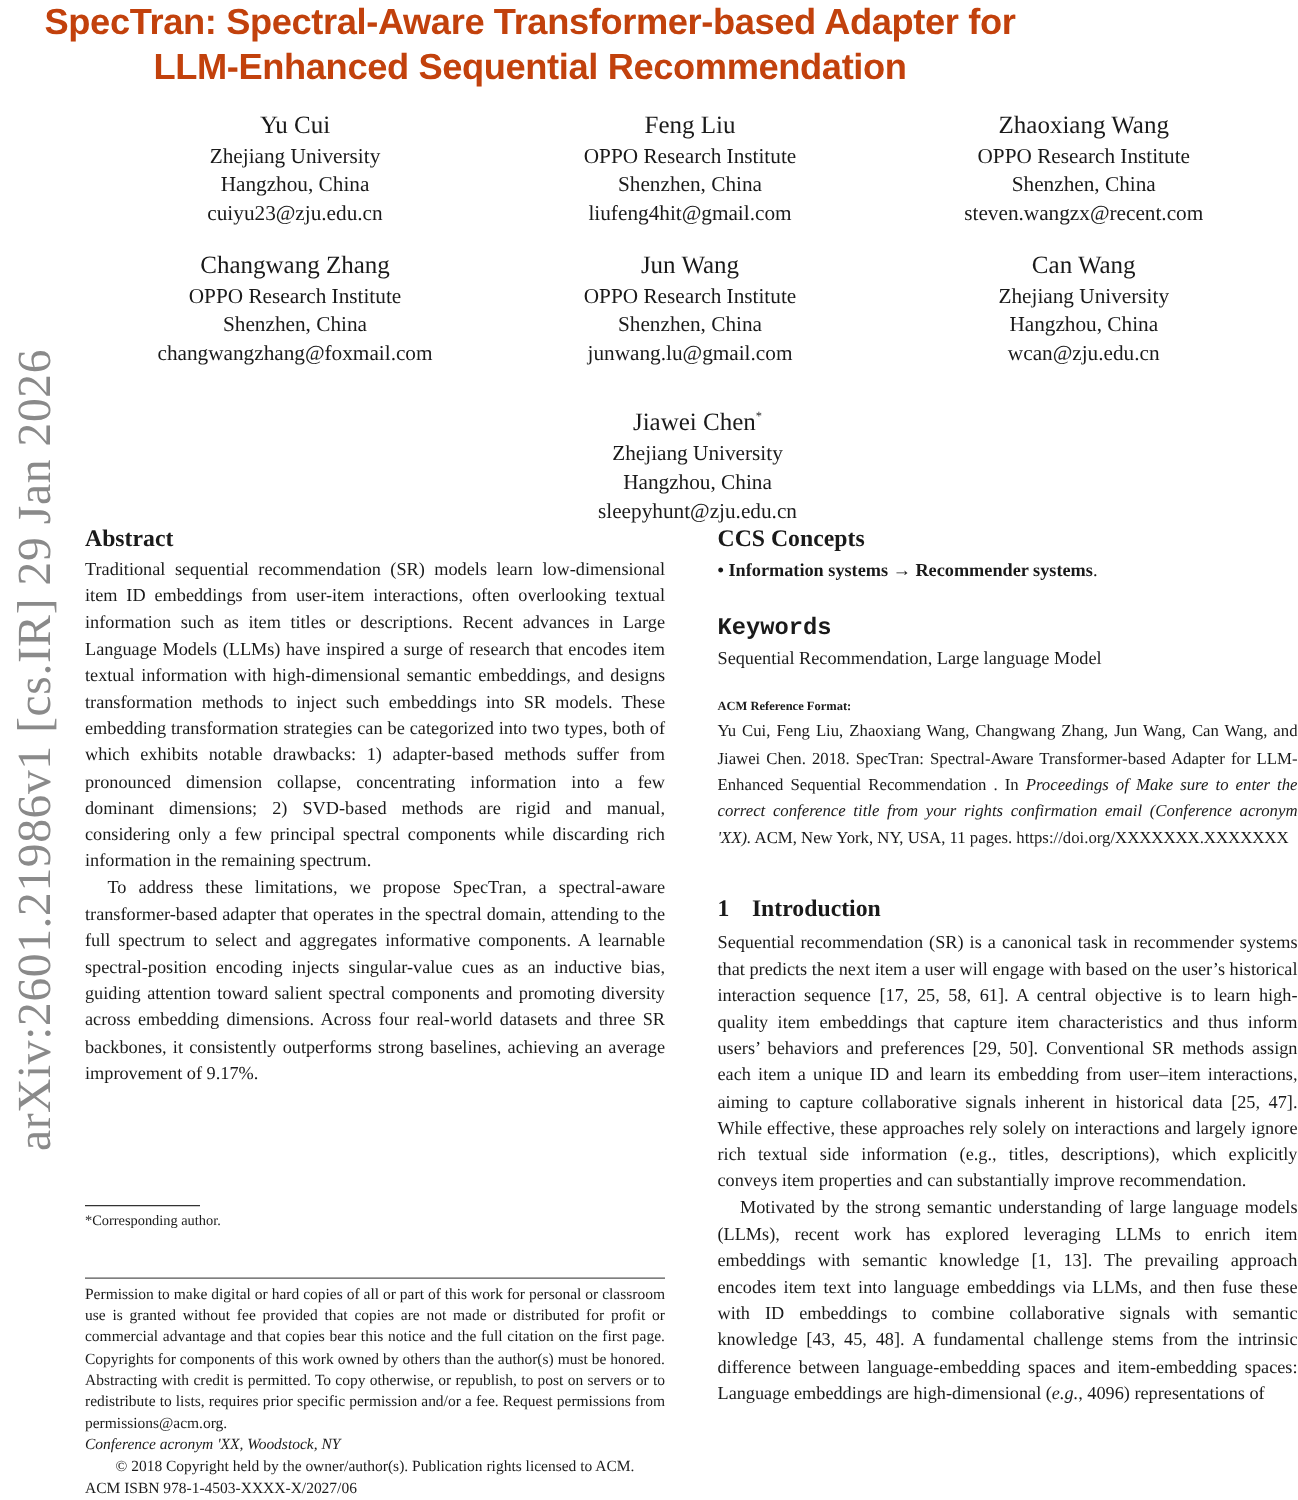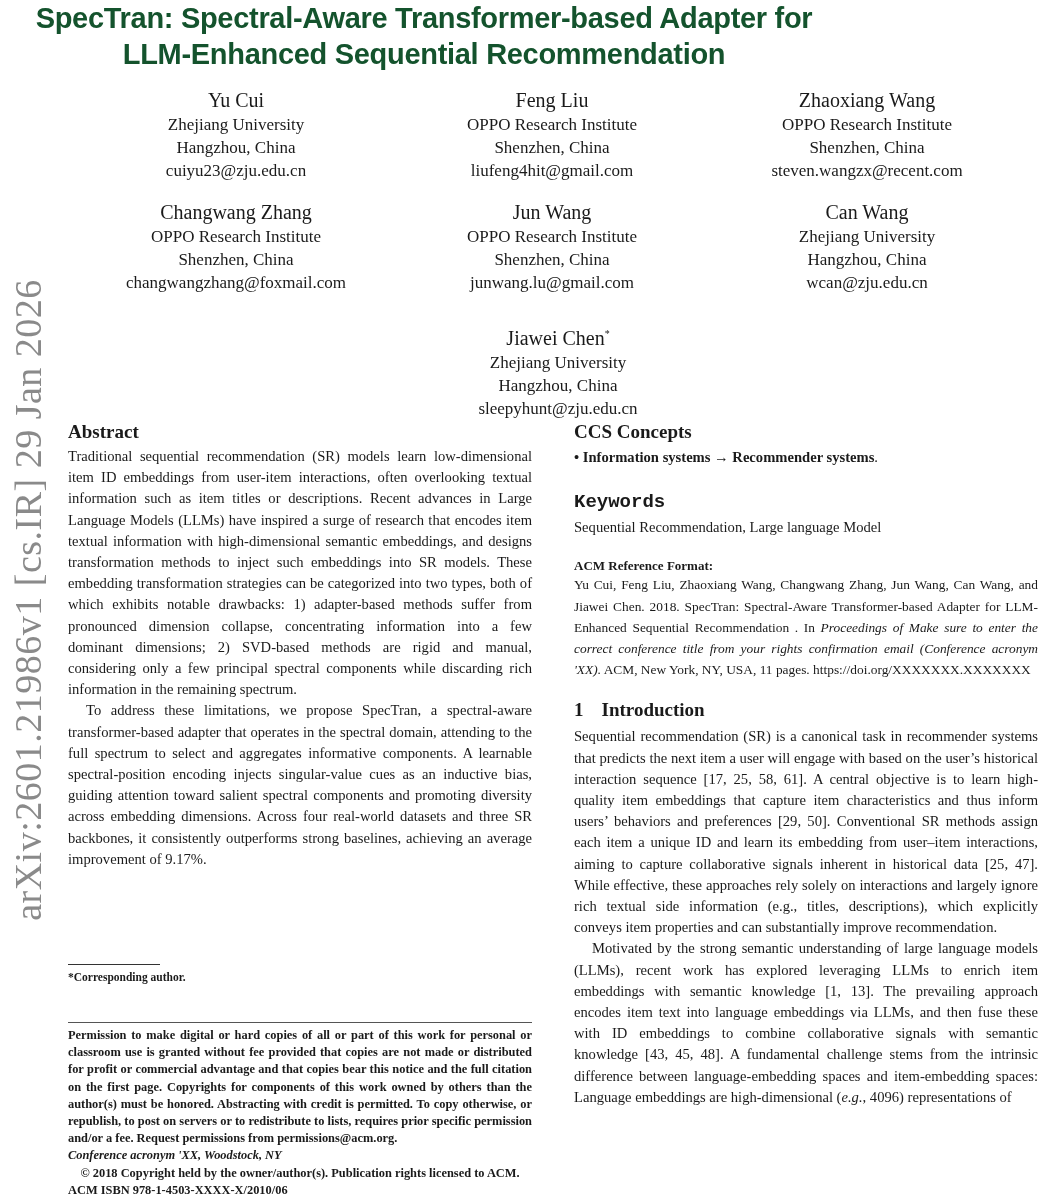--- a/index.html
+++ b/index.html
@@ -1,34 +1,34 @@
 <!DOCTYPE html>
 <html><head>
 <meta charset="utf-8">
 <style>
   html, body { margin: 0; padding: 0; background: #ffffff; }
   body { width: 1038px; height: 1200px; position: relative; overflow: hidden; color: #1a1a1a;
          font-family: "Liberation Serif", "DejaVu Serif", serif; }
   .title { position: absolute; left: 0; top: 0; width: 848px; text-align: center;
            font-family: "Liberation Sans", "DejaVu Sans", sans-serif; font-weight: bold;
-           font-size: 29px; line-height: 36px; letter-spacing: -0.3px; color: #14532d; }
+           font-size: 29px; line-height: 36px; letter-spacing: -0.3px; color: #c2410c; }
   .title div { white-space: nowrap; }
   .arxiv { position: absolute; left: 2px; top: 270px; width: 52px; height: 660px;
            display: flex; align-items: center; justify-content: center; }
   .arxiv span { display: block; transform: rotate(-90deg); white-space: nowrap;
                 font-family: "Liberation Serif", serif; font-size: 38px; color: #8a8a8a; letter-spacing: 0.5px; }
   .author { position: absolute; text-align: center; width: 300px; font-size: 17px; line-height: 23px; }
   .author .name { font-size: 20px; line-height: 26px; }
   .author .name sup { font-size: 10px; }
   .col { position: absolute; font-size: 14.6px; line-height: 21.2px; text-align: justify; }
   .col p { margin: 0; }
   .h { font-weight: bold; font-size: 19px; line-height: 24px; margin: 0; }
   .indent { text-indent: 18px; }
   .fn-rule { width: 92px; border-top: 1.2px solid #333; margin-bottom: 4px; }
-  .small { font-size: 12.4px; line-height: 17.2px; font-weight: bold; }
+  .small { font-size: 12.4px; line-height: 17.2px; }
   .perm-rule { border-top: 1.2px solid #555; margin-bottom: 4px; }
   .ital { font-style: italic; }
   .bold { font-weight: bold; }
 </style>
 </head>
 <body>
 
 <div class="title">
   <div>SpecTran: Spectral-Aware Transformer-based Adapter for</div>
   <div>LLM-Enhanced Sequential Recommendation</div>
@@ -92,30 +92,30 @@
 <div style="position:absolute; left:68px; top:964px; width:464px;">
   <div class="fn-rule"></div>
   <div class="small" style="font-size:11.5px;">*Corresponding author.</div>
 </div>
 
 <div class="col small" style="left:68px; top:1022px; width:464px;">
   <div class="perm-rule"></div>
   <p>Permission to make digital or hard copies of all or part of this work for personal or classroom use is granted without fee provided that copies are not made or distributed for profit or commercial advantage and that copies bear this notice and the full citation on the first page. Copyrights for components of this work owned by others than the author(s) must be honored. Abstracting with credit is permitted. To copy otherwise, or republish, to post on servers or to redistribute to lists, requires prior specific permission and/or a fee. Request permissions from permissions@acm.org.</p>
   <p class="ital" style="text-align:left;">Conference acronym 'XX, Woodstock, NY</p>
   <p style="text-align:center;">© 2018 Copyright held by the owner/author(s). Publication rights licensed to ACM.</p>
-  <p style="text-align:left;">ACM ISBN 978-1-4503-XXXX-X/2010/06</p>
+  <p style="text-align:left;">ACM ISBN 978-1-4503-XXXX-X/2027/06</p>
   <p style="text-align:left;">https://doi.org/XXXXXXX.XXXXXXX</p>
 </div>
 
 <div class="col" style="left:574px; top:420px; width:464px;">
   <h2 class="h">CCS Concepts</h2>
   <p style="margin-top:3px;"><span class="bold">•</span> <span class="bold">Information systems → Recommender systems</span><span>.</span></p>
 
   <h2 class="h" style="margin-top:22px;font-family:Liberation Mono, monospace;">Keywords</h2>
   <p style="margin-top:3px;">Sequential Recommendation, Large language Model</p>
 
-  <div class="bold" style="margin-top:20px; font-size:13px; line-height:16px;">ACM Reference Format:</div>
+  <div class="bold" style="margin-top:20px; font-size:10px; line-height:16px;">ACM Reference Format:</div>
   <p style="font-size:13.4px; line-height:21.2px;"><span>Yu Cui, Feng Liu, Zhaoxiang Wang, Changwang Zhang, Jun Wang, Can Wang, and Jiawei Chen. 2018. SpecTran: Spectral-Aware Transformer-based Adapter for LLM-Enhanced Sequential Recommendation . In </span><span class="ital">Proceedings of Make sure to enter the correct conference title from your rights confirmation email (Conference acronym 'XX).</span><span> ACM, New York, NY, USA, 11 pages. https://doi.org/XXXXXXX.XXXXXXX</span></p>
 
-  <h2 class="h" style="margin-top:18px;"><span>1</span><span style="display:inline-block; width:18px;"></span><span>Introduction</span></h2>
+  <h2 class="h" style="margin-top:36px;"><span>1</span><span style="display:inline-block; width:18px;"></span><span>Introduction</span></h2>
   <p style="margin-top:4px;">Sequential recommendation (SR) is a canonical task in recommender systems that predicts the next item a user will engage with based on the user’s historical interaction sequence [17, 25, 58, 61]. A central objective is to learn high-quality item embeddings that capture item characteristics and thus inform users’ behaviors and preferences [29, 50]. Conventional SR methods assign each item a unique ID and learn its embedding from user–item interactions, aiming to capture collaborative signals inherent in historical data [25, 47]. While effective, these approaches rely solely on interactions and largely ignore rich textual side information (e.g., titles, descriptions), which explicitly conveys item properties and can substantially improve recommendation.</p>
   <p class="indent"><span>Motivated by the strong semantic understanding of large language models (LLMs), recent work has explored leveraging LLMs to enrich item embeddings with semantic knowledge [1, 13]. The prevailing approach encodes item text into language embeddings via LLMs, and then fuse these with ID embeddings to combine collaborative signals with semantic knowledge [43, 45, 48]. A fundamental challenge stems from the intrinsic difference between language-embedding spaces and item-embedding spaces: Language embeddings are high-dimensional (</span><span class="ital">e.g.</span><span>, 4096) representations of</span></p>
 </div>
 
 </body></html>

